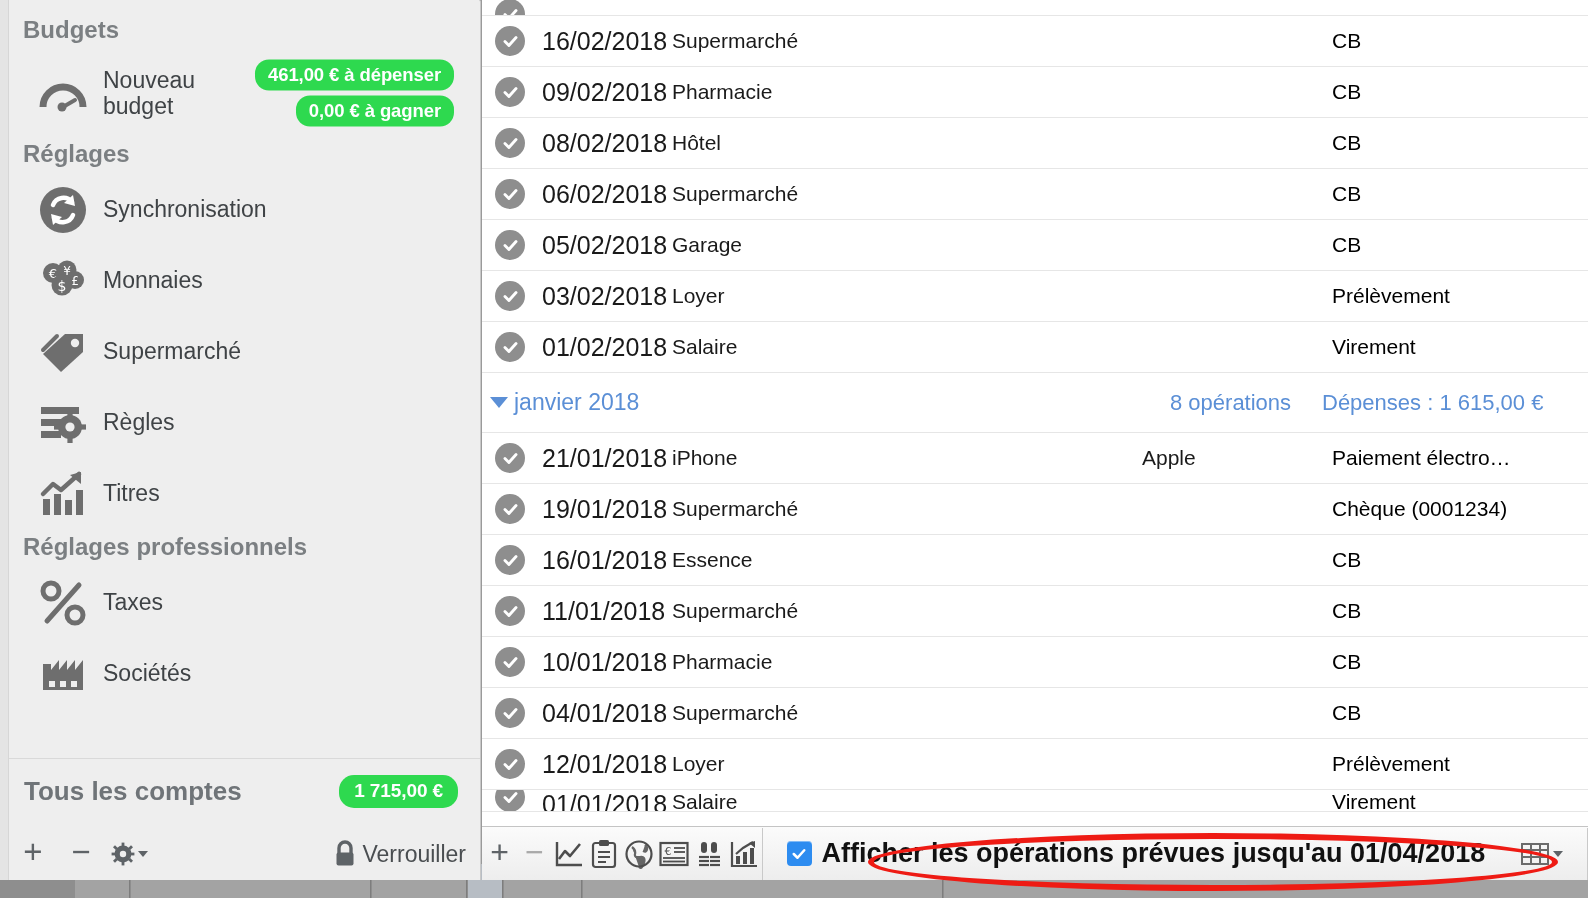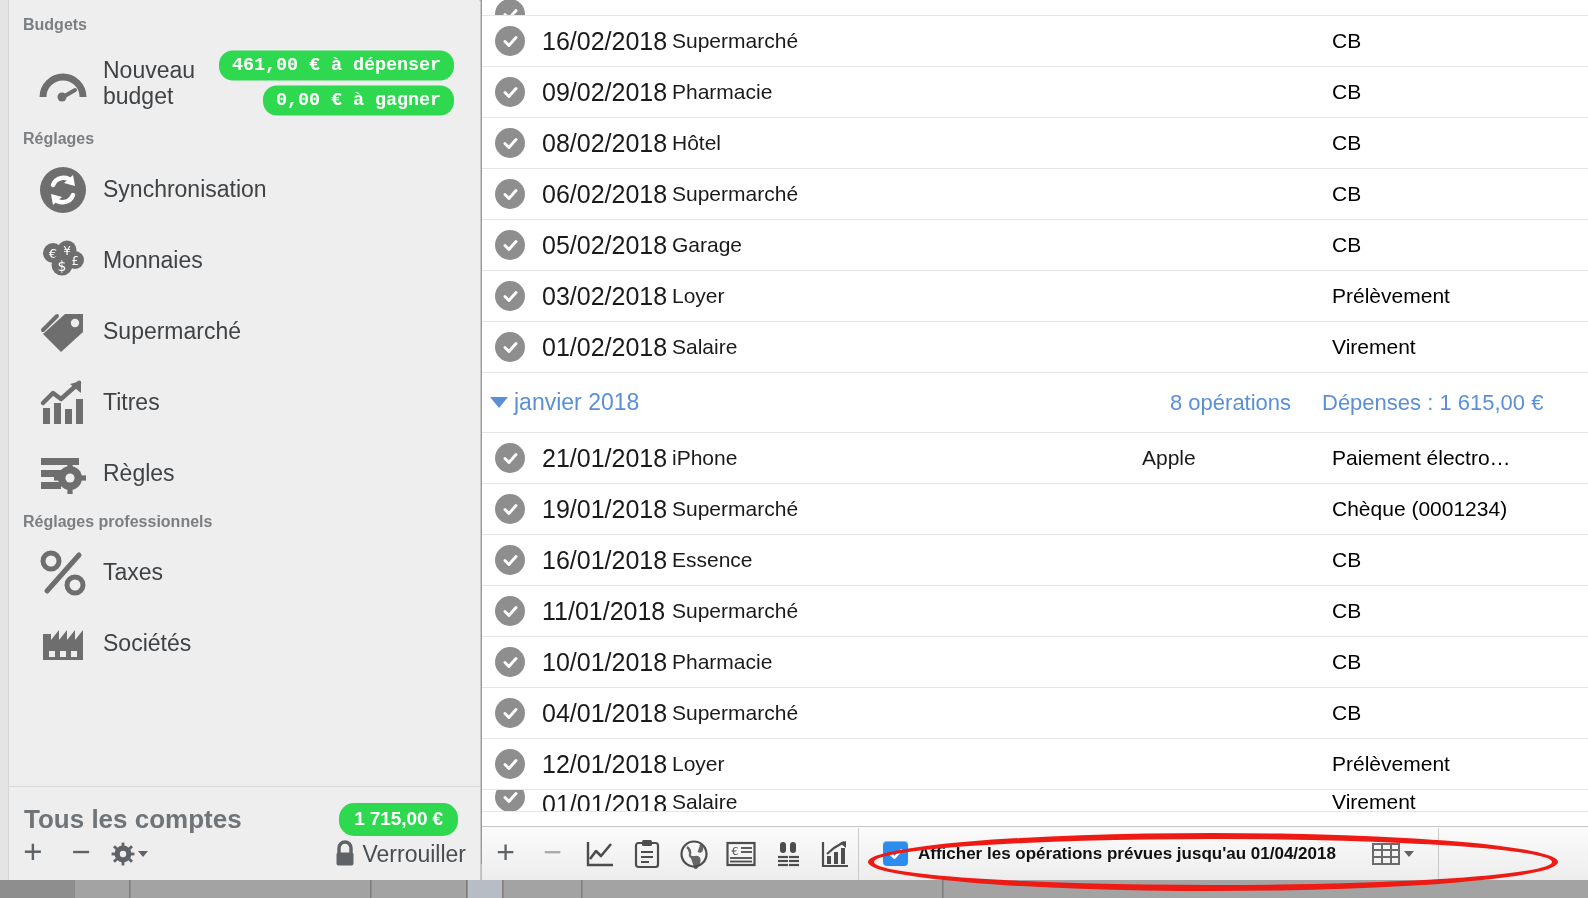--- a/index.html
+++ b/index.html
@@ -29,21 +29,21 @@
     border-top-right-radius: 2px;
     overflow: hidden;
   }
   .sidebar-edge {
     position: absolute; left: 0; top: 0; width: 9px; height: 880px;
     background: #e4e4e4; border-right: 1px solid #d6d6d6;
   }
   .sb-scroll { position: absolute; left: 9px; top: 0; right: 0; bottom: 122px; }
 
   .sec-title {
-    font-size: 16px; font-weight: bold; color: #7b7f82;
+    font-size: 24px; font-weight: bold; color: #7b7f82;
     padding: 4px 16px 6px 14px;
   }
   .sec-title.top { padding-top: 16px; }
 
   .sb-row {
     display: flex; align-items: center;
     height: 71px; padding-left: 28px;
     position: relative;
   }
   .sb-row .ico {
@@ -55,32 +55,32 @@
     margin-left: 14px; font-size: 23px; color: #3f4346;
     line-height: 1.15;
   }
   .sb-row .lbl.two-line { width: 120px; }
 
   
   .budget-row { height: 86px; align-items: center; }
   .badges {
     position: absolute; right: 26px; top: 50%;
     transform: translateY(-50%);
-    display: flex; flex-direction: column; align-items: flex-end; gap: 5px; font-family: Liberation Mono, monospace;
+    display: flex; flex-direction: column; align-items: flex-end; gap: 5px;
   }
   .badge {
     background: #2ed94f; color: #ffffff;
     font-size: 18.5px; font-weight: bold;
     border-radius: 14px; padding: 4px 13px 5px 13px;
     white-space: nowrap; letter-spacing: -0.1px;
   }
 
   
   .sb-footer {
-    position: absolute; left: 9px; right: 0; bottom: 0; height: 94px;
+    position: absolute; left: 9px; right: 0; bottom: 0; height: 122px;
     border-top: 1px solid #d9d9d9;
     background: #eeeeee;
   }
   .accounts-row {
     display: flex; align-items: center; justify-content: space-between;
     padding: 16px 22px 0 15px;
   }
   .accounts-title { font-size: 26px; font-weight: bold; color: #6f7478; }
   .badge.total { font-size: 19px; border-radius: 15px; padding: 5px 15px 6px; }
 
@@ -189,21 +189,21 @@
   .check-area {
     display: flex; align-items: center; gap: 10px;
     padding-left: 24px; position: relative;
   }
   .cbox {
     width: 25px; height: 25px; border-radius: 4px;
     background: #2d8cf0; display: flex; align-items: center; justify-content: center;
     box-shadow: inset 0 1px 0 rgba(255,255,255,.4);
   }
   .cbox svg { width: 18px; height: 18px; }
-  .cb-label { font-size: 17px; font-weight: bold; color: #111; white-space: nowrap; }
+  .cb-label { font-size: 27px; font-weight: bold; color: #111; white-space: nowrap; }
 
   .grid-btn {
     margin-left: 26px; display: flex; align-items: center; gap: 4px;
   }
   .grid-ico { width: 28px; height: 22px; }
 
   .ellipse {
     position: absolute; left: 868px; top: 833px;
     width: 690px; height: 58px;
     border: 6px solid #ee1b14; border-radius: 50%;
@@ -283,34 +283,20 @@
 
       <div class="sb-row">
         <span class="ico">
           <svg viewBox="0 0 52 52">
             <path d="M28 8 L46 8 L46 26 L24 46 L6 28 Z" fill="#6e6e6e"></path>
             <circle cx="38" cy="17" r="4.2" fill="#eeeeee"></circle>
             <path d="M20 10 L6 24" stroke="#6e6e6e" stroke-width="4" stroke-linecap="round"></path>
           </svg>
         </span>
         <span class="lbl">Supermarché</span>
-      </div>
-
-      <div class="sb-row">
-        <span class="ico">
-          <svg viewBox="0 0 52 52">
-            <polyline points="6,26 16,16 24,22 42,6" stroke="#6e6e6e" stroke-width="4.5" fill="none" stroke-linecap="round" stroke-linejoin="round"></polyline>
-            <polygon points="44,4 44,16 33,7" fill="#6e6e6e"></polygon>
-            <rect x="6" y="31" width="7" height="16" fill="#6e6e6e"></rect>
-            <rect x="17" y="26" width="7" height="21" fill="#6e6e6e"></rect>
-            <rect x="28" y="32" width="7" height="15" fill="#6e6e6e"></rect>
-            <rect x="39" y="22" width="7" height="25" fill="#6e6e6e"></rect>
-          </svg>
-        </span>
-        <span class="lbl">Titres</span>
       </div>
 
       <div class="sb-row">
         <span class="ico">
           <svg viewBox="0 0 52 52">
             <rect x="4" y="10" width="38" height="7" fill="#6e6e6e"></rect>
             <rect x="4" y="22" width="30" height="7" fill="#6e6e6e"></rect>
             <rect x="4" y="34" width="20" height="7" fill="#6e6e6e"></rect>
             <g transform="translate(33,30)">
               <circle cx="0" cy="0" r="12" fill="#6e6e6e"></circle>
@@ -318,20 +304,34 @@
               <g fill="#6e6e6e">
                 <rect x="-2.6" y="-16" width="5.2" height="6"></rect>
                 <rect x="-2.6" y="10" width="5.2" height="6"></rect>
                 <rect x="-16" y="-2.6" width="6" height="5.2"></rect>
                 <rect x="10" y="-2.6" width="6" height="5.2"></rect>
               </g>
             </g>
           </svg>
         </span>
         <span class="lbl">Règles</span>
+      </div>
+
+      <div class="sb-row">
+        <span class="ico">
+          <svg viewBox="0 0 52 52">
+            <polyline points="6,26 16,16 24,22 42,6" stroke="#6e6e6e" stroke-width="4.5" fill="none" stroke-linecap="round" stroke-linejoin="round"></polyline>
+            <polygon points="44,4 44,16 33,7" fill="#6e6e6e"></polygon>
+            <rect x="6" y="31" width="7" height="16" fill="#6e6e6e"></rect>
+            <rect x="17" y="26" width="7" height="21" fill="#6e6e6e"></rect>
+            <rect x="28" y="32" width="7" height="15" fill="#6e6e6e"></rect>
+            <rect x="39" y="22" width="7" height="25" fill="#6e6e6e"></rect>
+          </svg>
+        </span>
+        <span class="lbl">Titres</span>
       </div>
 
       <div class="sec-title">Réglages professionnels</div>
 
       <div class="sb-row">
         <span class="ico">
           <svg viewBox="0 0 52 52">
             <circle cx="14" cy="14" r="8" stroke="#6e6e6e" stroke-width="5" fill="none"></circle>
             <circle cx="38" cy="38" r="8" stroke="#6e6e6e" stroke-width="5" fill="none"></circle>
             <line x1="42" y1="8" x2="10" y2="44" stroke="#6e6e6e" stroke-width="5" stroke-linecap="round"></line>

